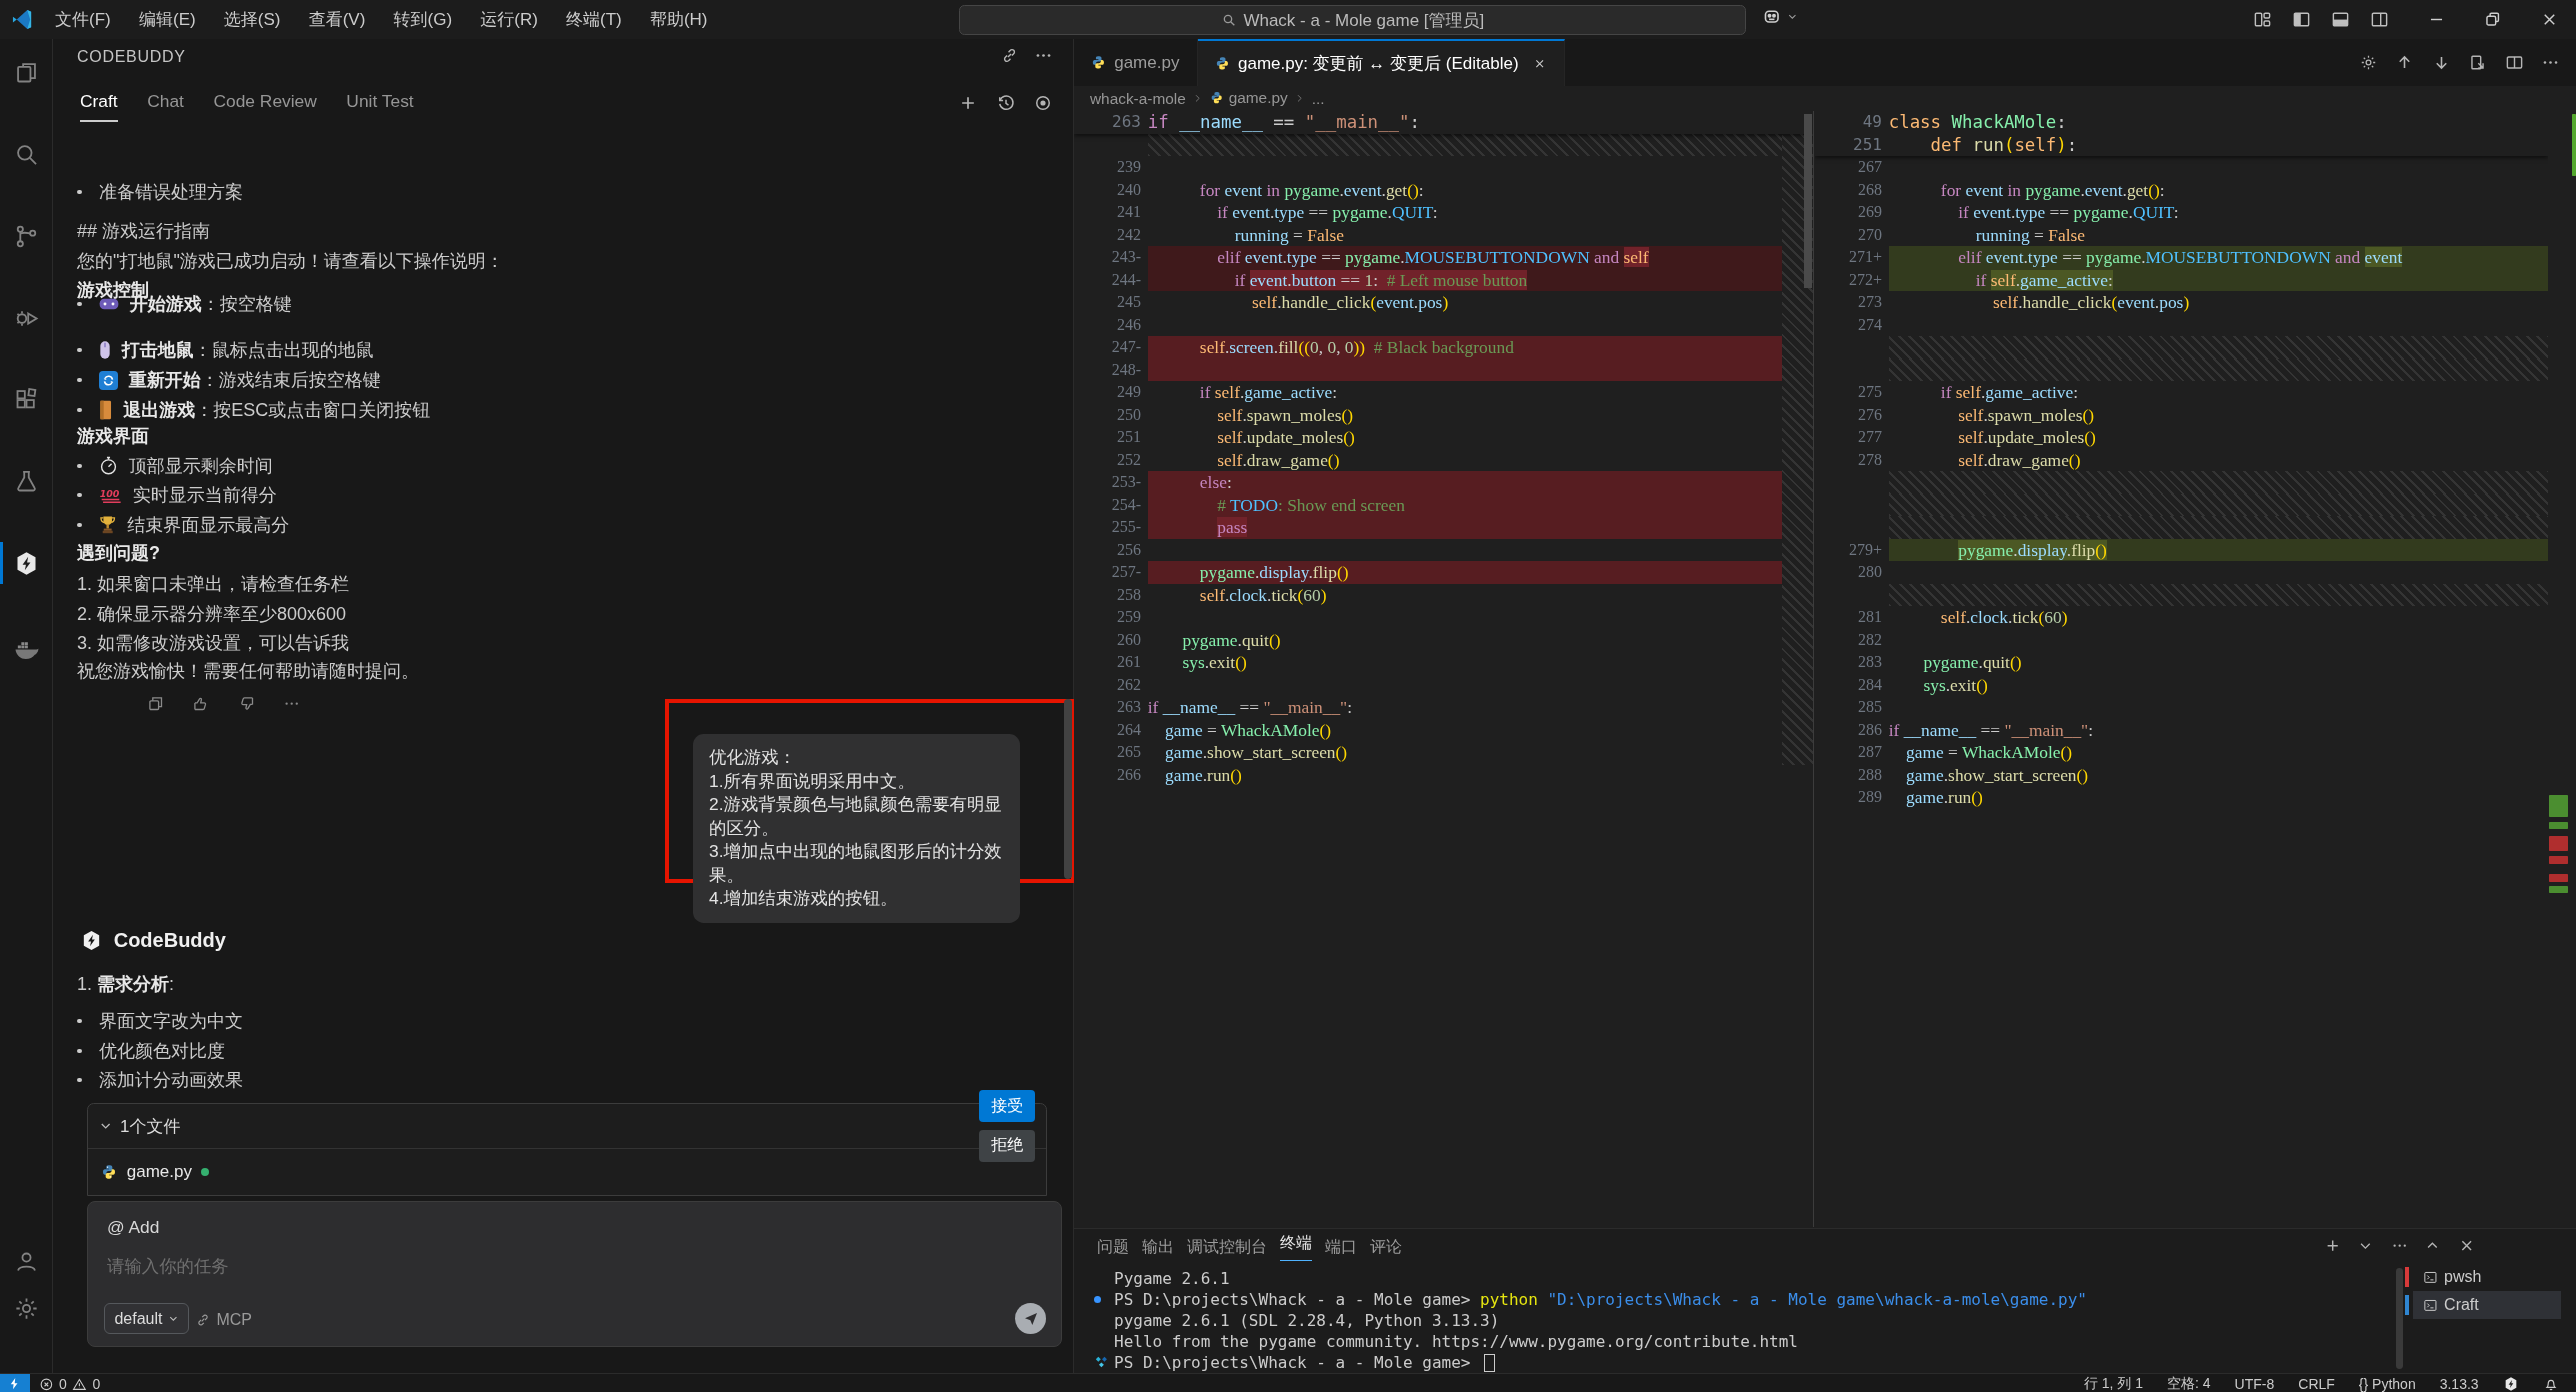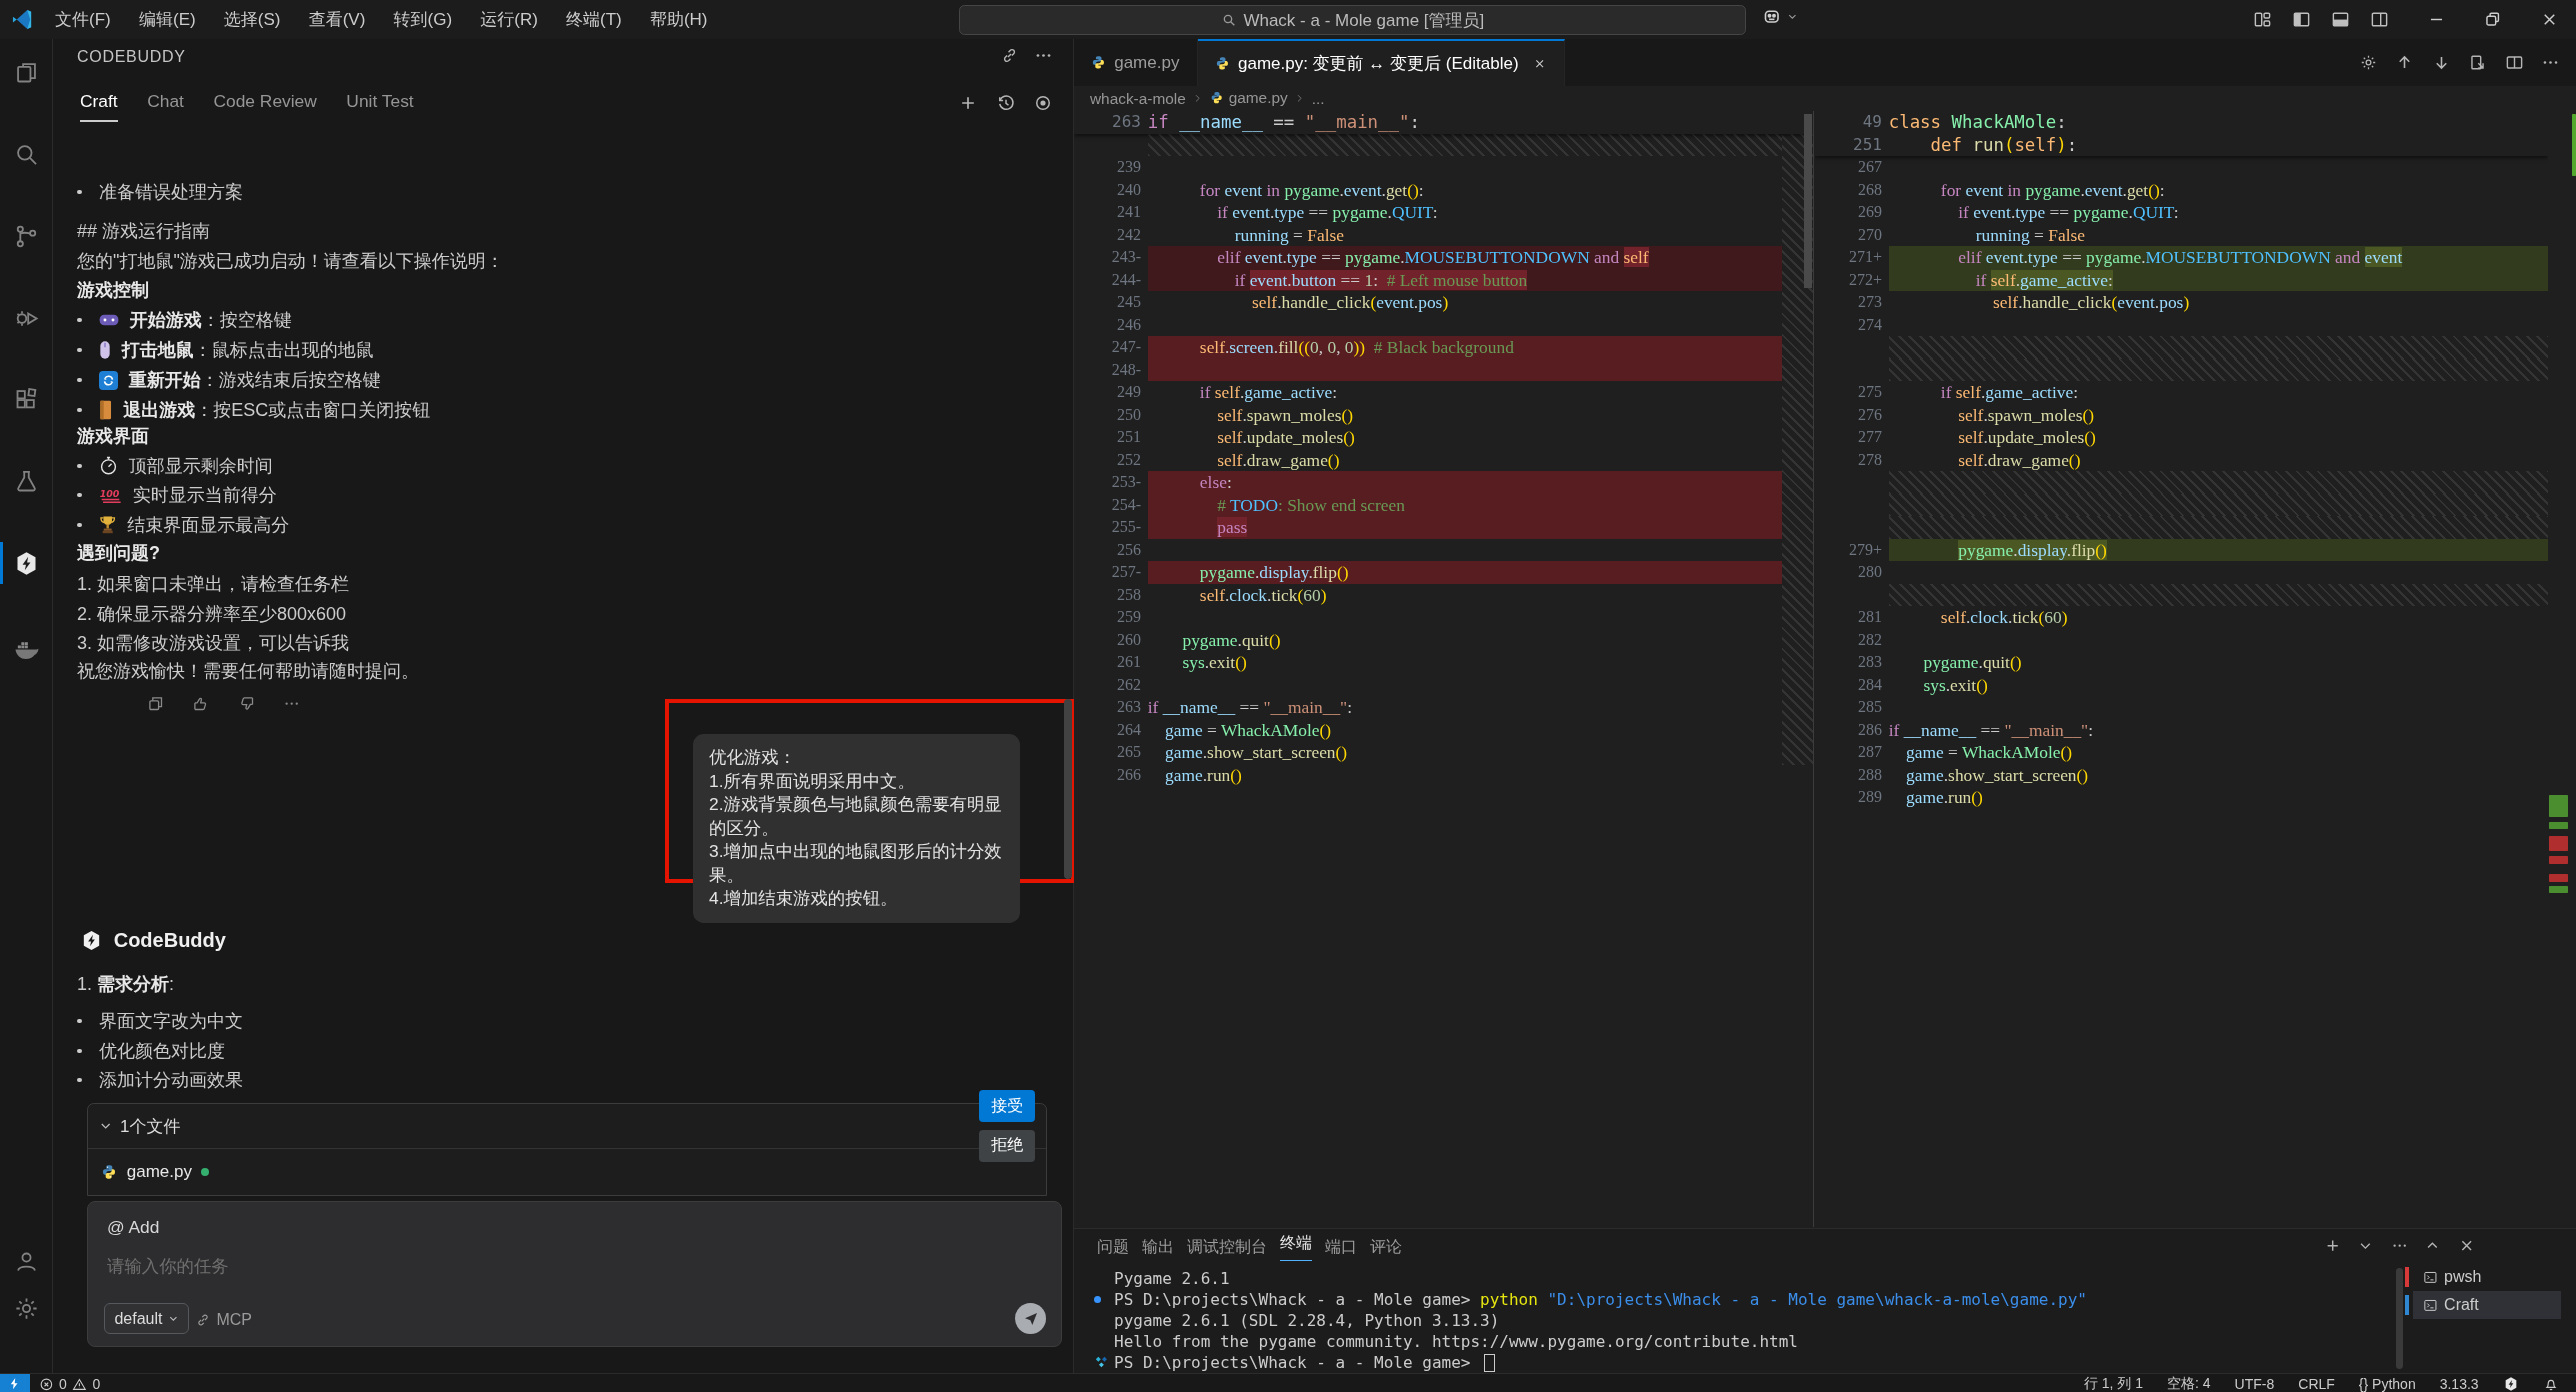--- a/index.html
+++ b/index.html
@@ -342,21 +342,21 @@
         </div>
         <div class="li-row" style="top: 79px;">
           <span>## 游戏运行指南</span>
         </div>
         <div class="li-row" style="top: 109px;">
           <span>您的"打地鼠"游戏已成功启动！请查看以下操作说明：</span>
         </div>
         <div class="li-row" style="top: 138px;">
           <span class="b">游戏控制</span>
         </div>
-        <div class="li-row" style="top: 168px; justify-content: space-between;">
+        <div class="li-row" style="top: 152px; justify-content: space-between;">
           <span class="bullet"></span>
           <span>
             <svg width="20" height="16" viewBox="0 0 30 24">
               <rect x="1" y="4" width="28" height="16" rx="7" fill="#6d5bb8"></rect>
               <circle cx="9" cy="12" r="2.2" fill="#fff"></circle>
               <circle cx="21" cy="12" r="2.2" fill="#fff"></circle>
             </svg>
           </span>
           <span><span class="b">开始游戏</span>：按空格键</span>
         </div>

